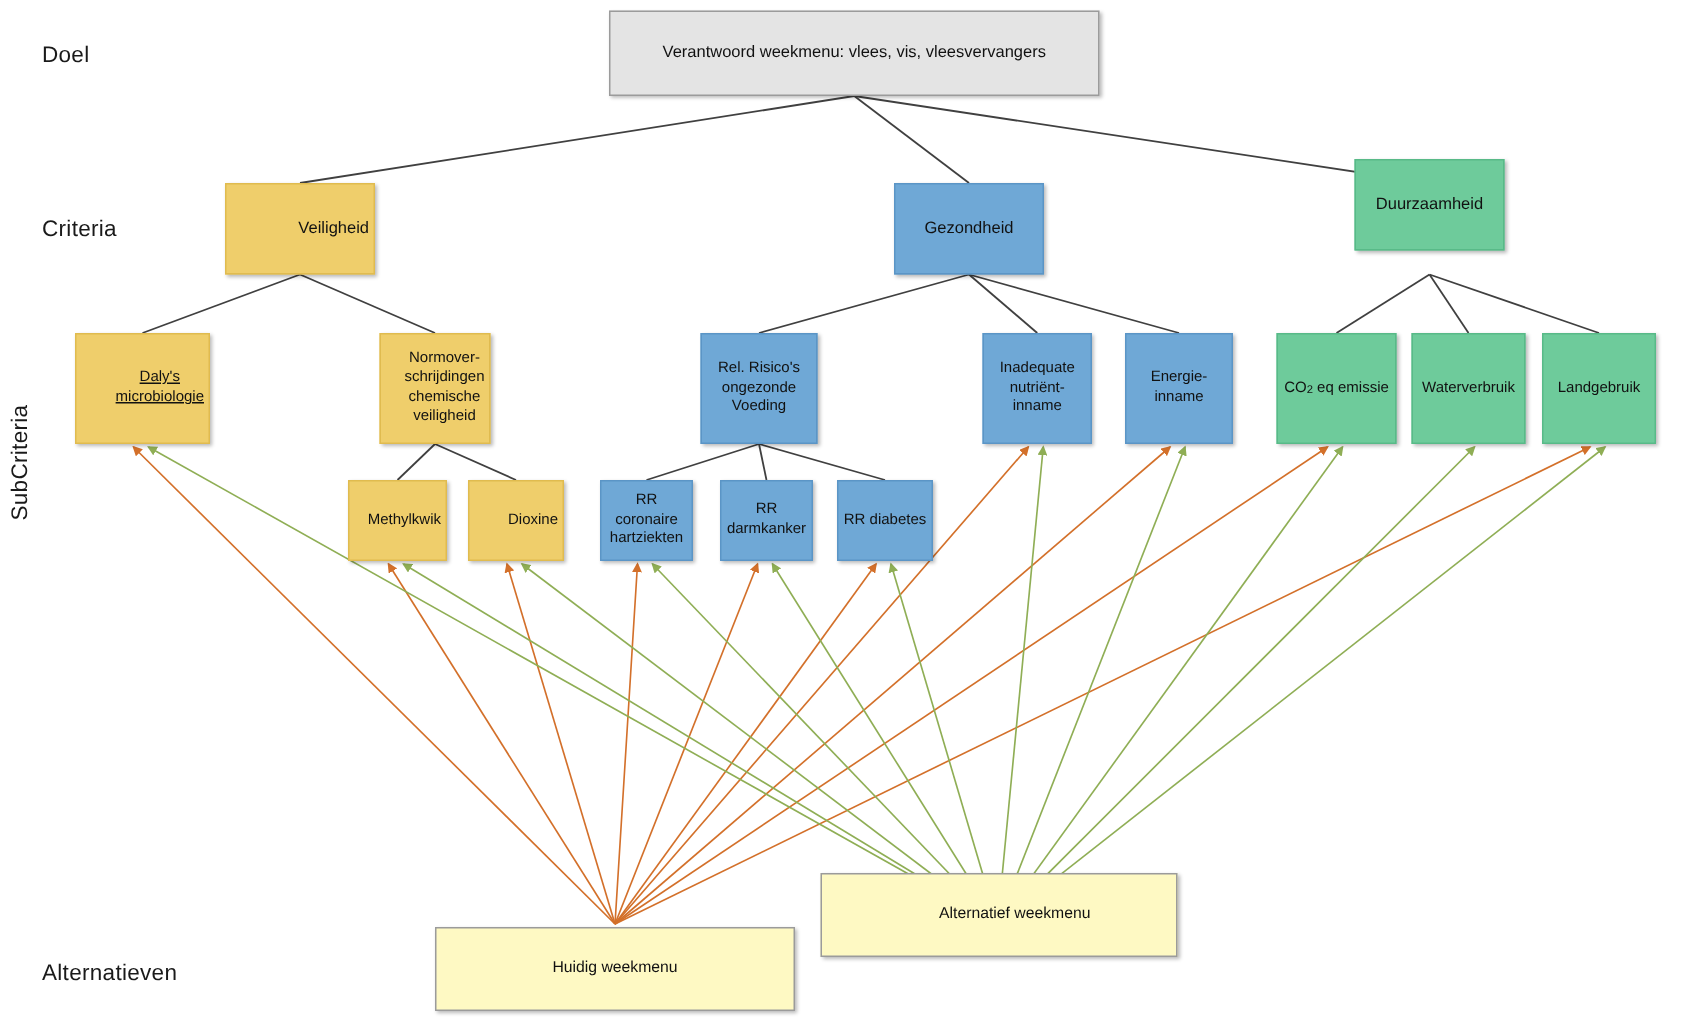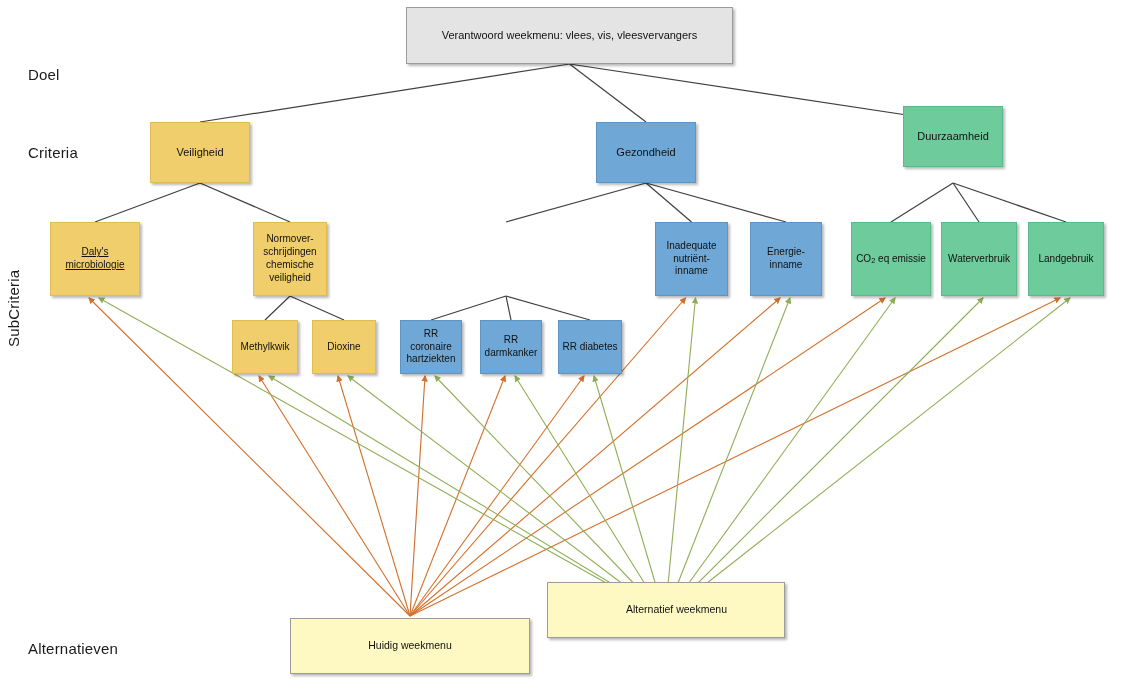--- a/index.html
+++ b/index.html
@@ -59,20 +59,21 @@
     text-align: right;
   }
   .node.alt {
     background: #fef9c3;
     border: 1px solid #9b9b9b;
     font-size: 10.5px;
   }
   .node.yellow {
     background: #efce6b;
     border: 1px solid #e0bb4f;
+    justify-content: flex-end;
   }
   .node.blue {
     background: #6fa8d6;
     border: 1px solid #5b95c6;
   }
   .node.green {
     background: #6ecb9b;
     border: 1px solid #58ba88;
   }
   .node.crit { font-size: 11px; }
@@ -123,21 +124,21 @@
       <line x1="665" y1="616" x2="348" y2="376" stroke="#8FAE55" stroke-width="1.1" marker-end="url(#ah-alt)"></line>
       <line x1="665" y1="616" x2="435" y2="376" stroke="#8FAE55" stroke-width="1.1" marker-end="url(#ah-alt)"></line>
       <line x1="665" y1="616" x2="515" y2="376" stroke="#8FAE55" stroke-width="1.1" marker-end="url(#ah-alt)"></line>
       <line x1="665" y1="616" x2="594" y2="376" stroke="#8FAE55" stroke-width="1.1" marker-end="url(#ah-alt)"></line>
       <line x1="665" y1="616" x2="695.5" y2="298" stroke="#8FAE55" stroke-width="1.1" marker-end="url(#ah-alt)"></line>
       <line x1="665" y1="616" x2="790" y2="298" stroke="#8FAE55" stroke-width="1.1" marker-end="url(#ah-alt)"></line>
       <line x1="665" y1="616" x2="895" y2="298" stroke="#8FAE55" stroke-width="1.1" marker-end="url(#ah-alt)"></line>
       <line x1="665" y1="616" x2="983" y2="298" stroke="#8FAE55" stroke-width="1.1" marker-end="url(#ah-alt)"></line>
       <line x1="665" y1="616" x2="1070" y2="298" stroke="#8FAE55" stroke-width="1.1" marker-end="url(#ah-alt)"></line>
     </svg>
-<div class="row-label" style="left: 28px; top: 28px; margin-top: 38px;">Doel</div>
+<div class="row-label" style="left: 28px; top: 28px;">Doel</div>
     <div class="row-label" style="left: 28px; top: 144px;">Criteria</div>
     <div class="row-label vertical" style="left: 22px; top: 330px;">SubCriteria</div>
     <div class="row-label" style="left: 28px; top: 640px;">Alternatieven</div>
     <div class="node goal" style="left: 406px; top: 7px; width: 327px; height: 57px;">
       <div>
         <span>Verantwoord weekmenu: vlees, vis, vleesvervangers</span>
       </div>
     </div>
     <div class="node yellow crit" style="left: 150px; top: 122px; width: 100px; height: 61px;">
       <div>
@@ -161,20 +162,27 @@
       </div>
     </div>
     <div class="node yellow" style="left: 253px; top: 222px; width: 74px; height: 74px;">
       <div>
         <span>Normover-</span>
         <span>schrijdingen</span>
         <span>chemische</span>
         <span>veiligheid</span>
       </div>
     </div>
+    <div class="node blue" style="left: 467px; top: 222px; width: 78px; height: 74px;">
+      <div>
+        <span>Rel. Risico's</span>
+        <span>ongezonde</span>
+        <span>Voeding</span>
+      </div>
+    </div>
     <div class="node blue" style="left: 655px; top: 222px; width: 73px; height: 74px;">
       <div>
         <span>Inadequate</span>
         <span>nutriënt-</span>
         <span>inname</span>
       </div>
     </div>
     <div class="node blue" style="left: 750px; top: 222px; width: 72px; height: 74px;">
       <div>
         <span>Energie-</span>

